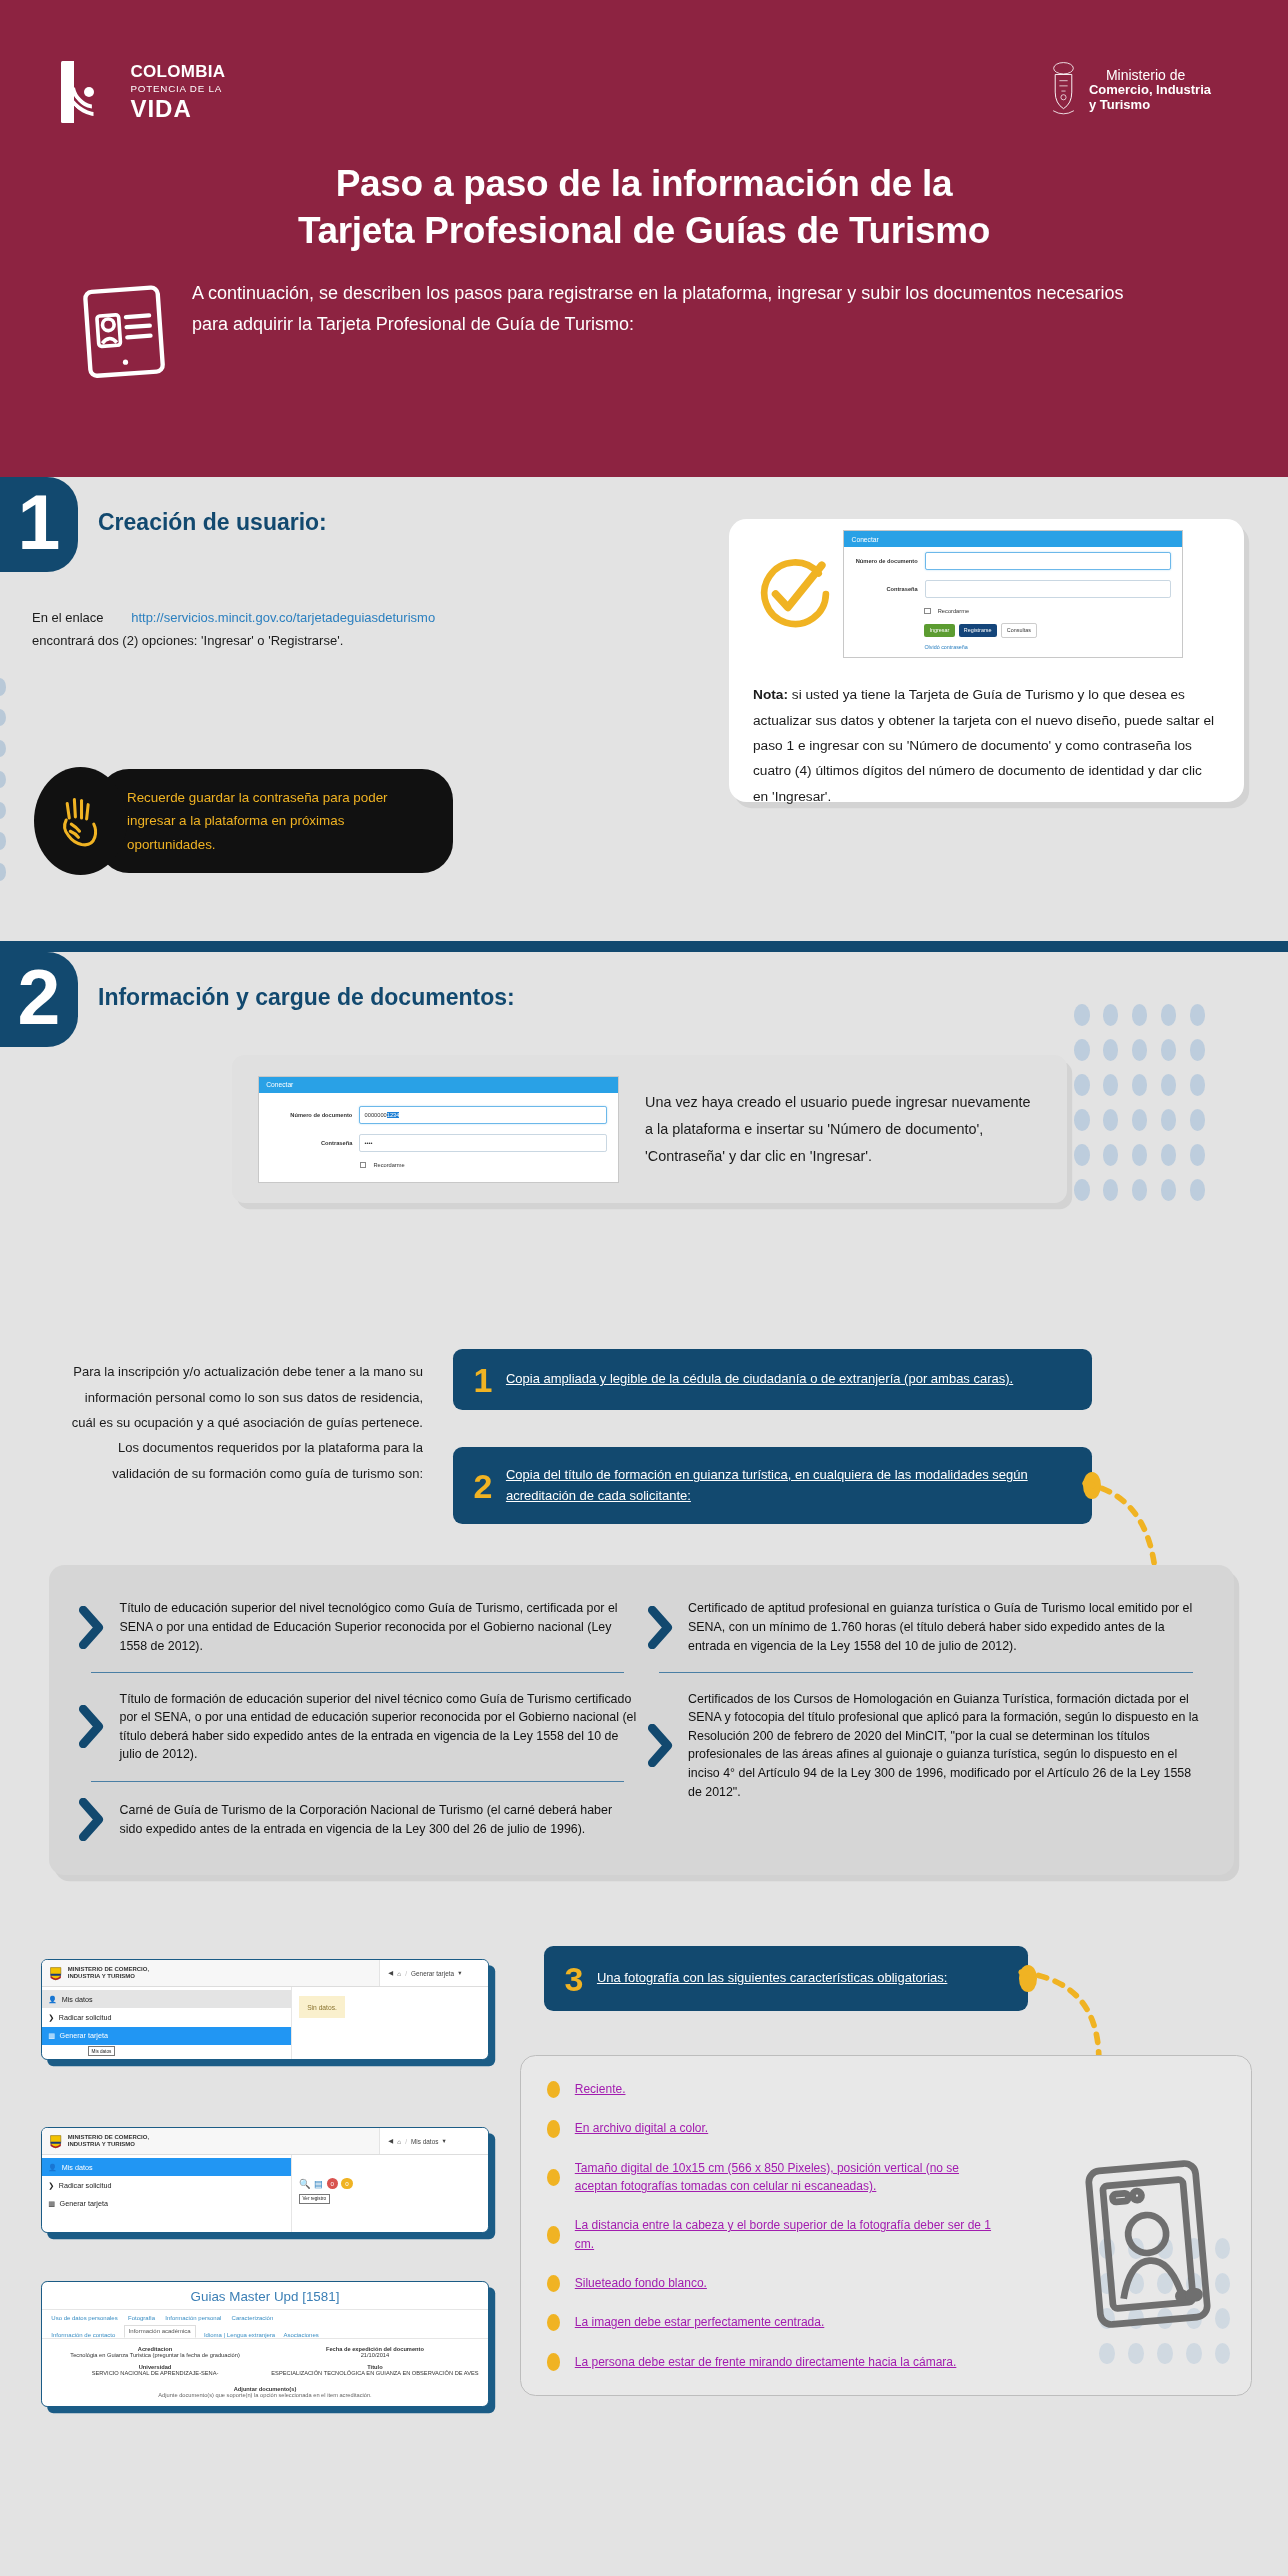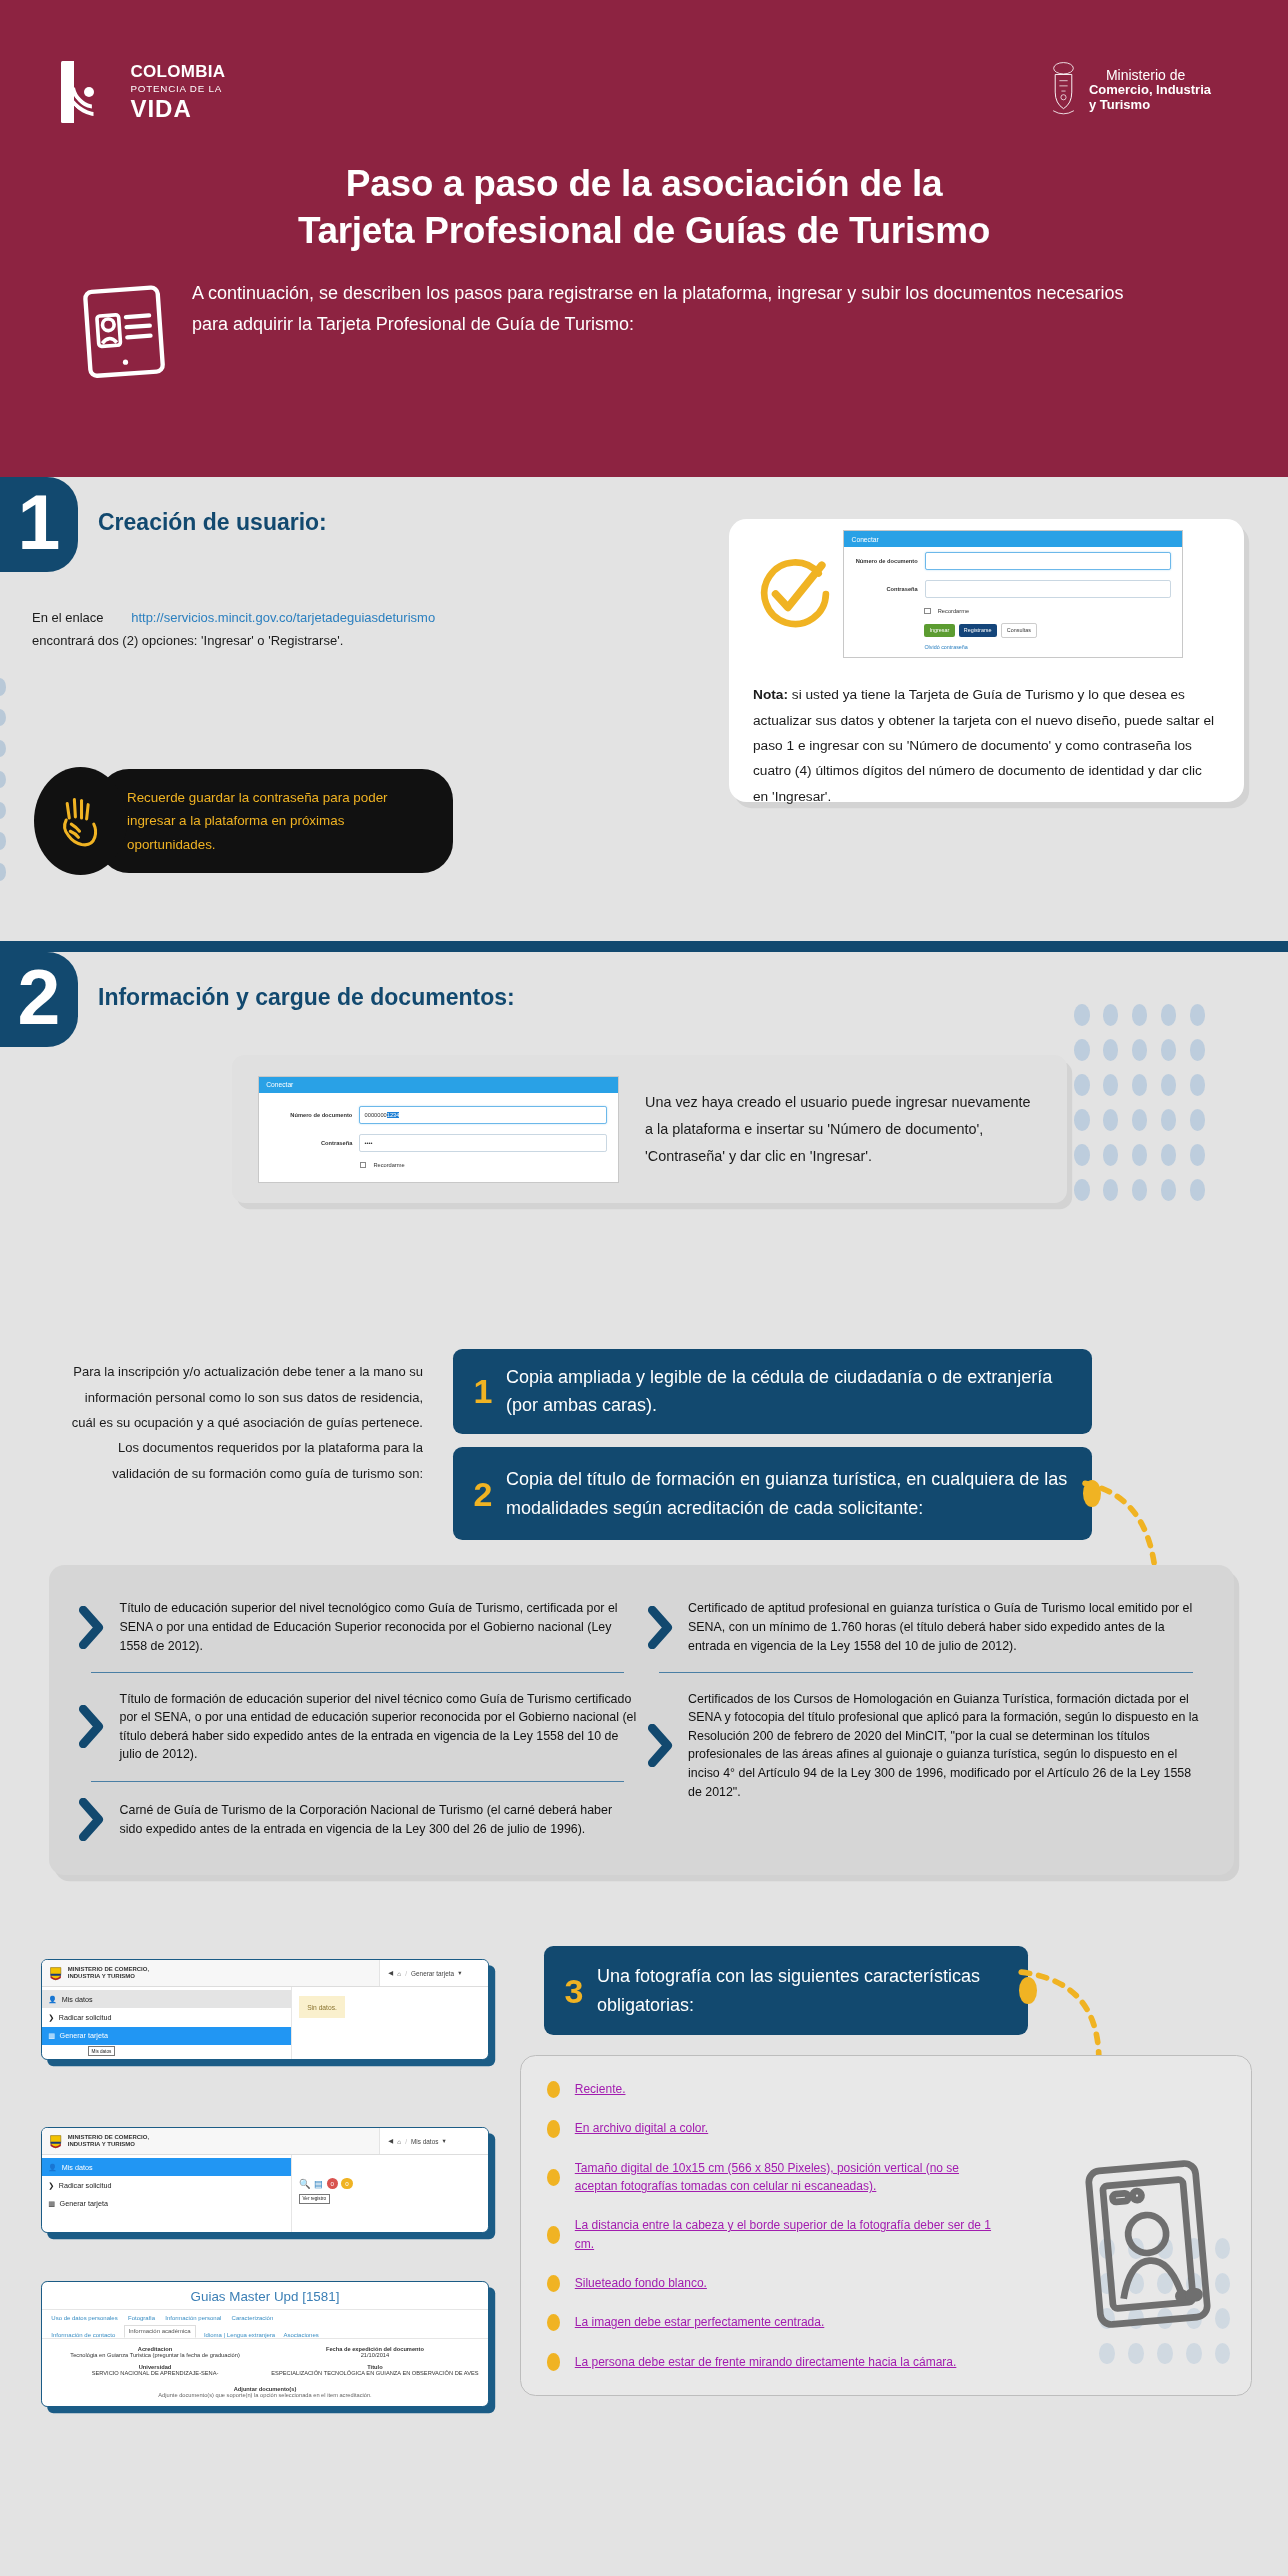--- a/index.html
+++ b/index.html
@@ -83,21 +83,21 @@
   .hand-circle { width: 93px; height: 108px; background:#111; border-radius:50%;
                  display:flex; align-items:center; justify-content:center; }
 
   
   .wcard { background:#fff; border-radius: 17.5px; box-shadow: 5.2px 6.2px 0 rgba(0,0,0,.07); }
 
   
   .numbanner { background:#12496f; color:#fff; border-radius: 9.3px;
                display:flex; align-items:center; gap:13.4px; padding: 13.4px 20.6px; position:relative; }
   .numbanner .n { color:#f0b323; font-size: 34px; font-weight:700; line-height:1; flex:0 0 auto;}
-  .numbanner .t { font-size: 18px; line-height:1.6; }
+  .numbanner .t { font-size: 13px; line-height:1.6;text-decoration:underline; }
 
   
   .docbox { background:#d6d6d6; border-radius: 15.5px; box-shadow: 5.2px 6.2px 0 rgba(0,0,0,.08); }
   .docitem { display:flex; gap:14.4px; align-items:center; padding: 13.4px 5.2px; }
   .chev { flex:0 0 auto; width: 27px; height: 43px; }
   .docitem p { font-size: 12.4px; line-height:1.5; color:#111; }
   .hr-blue { height:1.5px; background:#4a7fa5; margin: 3.1px 17.5px; }
 
   
   .bullet { display:flex; gap: 14.4px; align-items:center; }
@@ -169,21 +169,21 @@
         </svg>
         <div class="min-text">
           <div class="m1">Ministerio de</div>
           <div class="m2">Comercio, Industria</div>
           <div class="m2">y Turismo</div>
         </div>
       </div>
     </div>
 
     <div class="hero-title">
-      <div>Paso a paso de la asociación de la</div>
+      <div>Paso a paso de la información de la</div>
       <div>Tarjeta Profesional de Guías de Turismo</div>
     </div>
 
     <div class="hero-sub-wrap">
       <svg class="card-icon" viewBox="0 0 120 134">
         <rect x="8" y="10" width="100" height="116" rx="9" fill="none" stroke="#fff" stroke-width="6" transform="rotate(-4 58 68)"></rect>
         <rect x="22" y="44" width="30" height="42" rx="4" fill="none" stroke="#fff" stroke-width="5" transform="rotate(-4 58 68)"></rect>
         <circle cx="37" cy="57" r="8" fill="none" stroke="#fff" stroke-width="5" transform="rotate(-4 58 68)"></circle>
         <path d="M27 82 q10 -12 20 0" fill="none" stroke="#fff" stroke-width="5" transform="rotate(-4 58 68)"></path>
         <path d="M62 48 h32 M62 62 h32 M62 76 h32" stroke="#fff" stroke-width="6" stroke-linecap="round" transform="rotate(-4 58 68)"></path>

